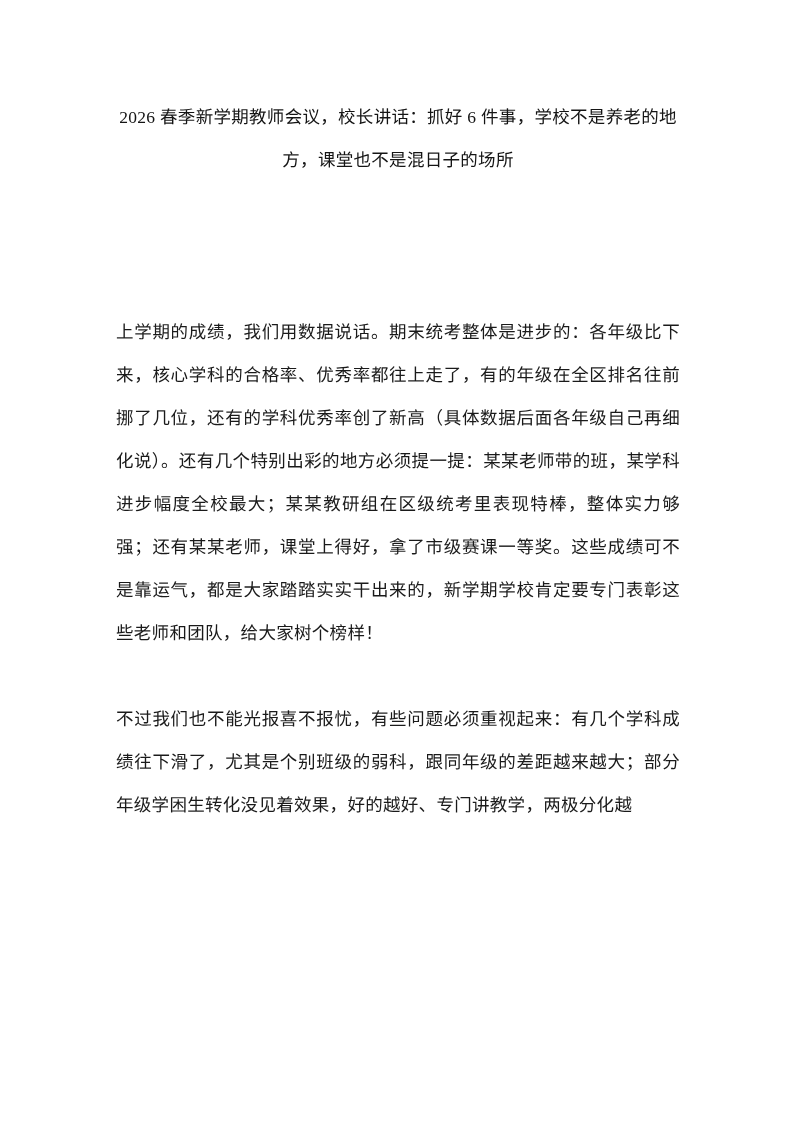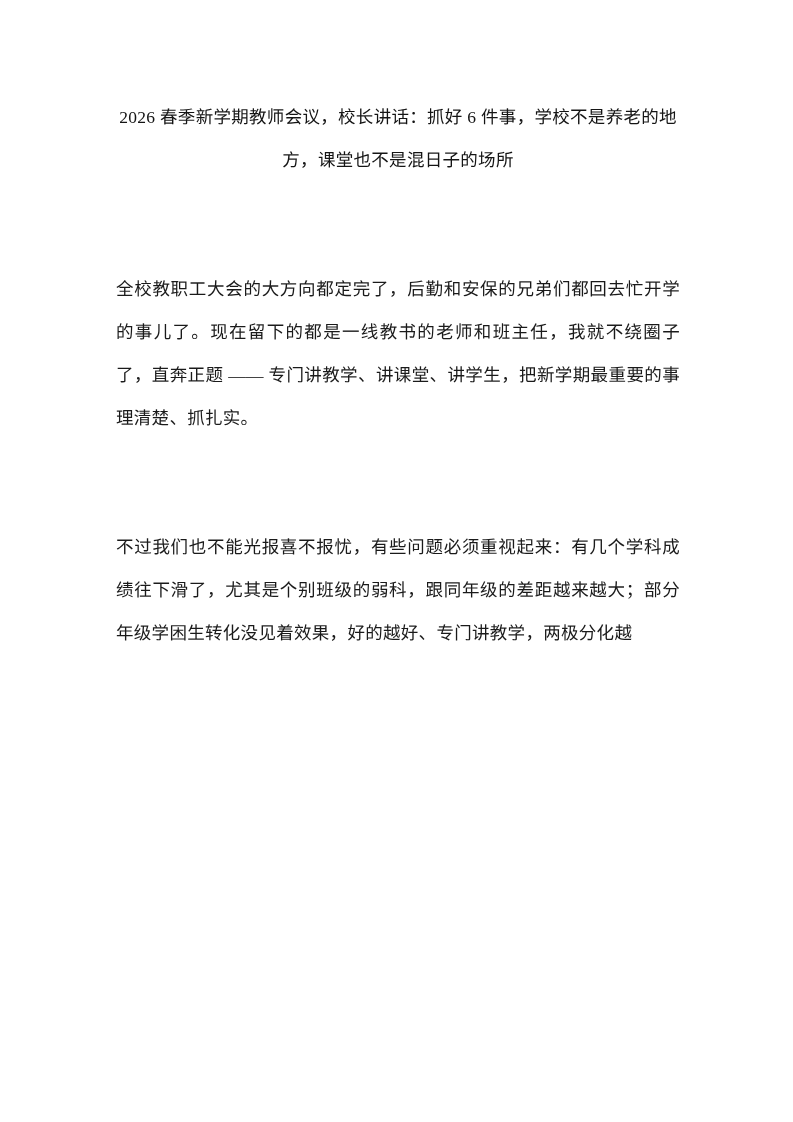--- a/index.html
+++ b/index.html
@@ -73,23 +73,23 @@
 
     <div class="title-block">
       <p class="para-title">2026 春季新学期教师会议，校长讲话：抓好 6 件事，学校不是养老的地方，课堂也不是混日子的场所</p>
     </div>
 
     <div class="gap-line"></div>
 
 
     <div class="gap-line"></div>
 
-    <p class="para">全校教职工大会的大方向都定完了，后勤和安保的兄弟们都回去忙开学的事儿了。现在留下的都是一线教书的老师和班主任，我就不绕圈子了，直奔正题 —— 专门讲教学、讲课堂、讲学生，把新学期最重要的事理清楚、抓扎实。</p>
 
     <div class="gap-line"></div>
 
+    <p class="para">上学期的成绩，我们用数据说话。期末统考整体是进步的：各年级比下来，核心学科的合格率、优秀率都往上走了，有的年级在全区排名往前挪了几位，还有的学科优秀率创了新高（具体数据后面各年级自己再细化说）。还有几个特别出彩的地方必须提一提：某某老师带的班，某学科进步幅度全校最大；某某教研组在区级统考里表现特棒，整体实力够强；还有某某老师，课堂上得好，拿了市级赛课一等奖。这些成绩可不是靠运气，都是大家踏踏实实干出来的，新学期学校肯定要专门表彰这些老师和团队，给大家树个榜样！</p>
 
     <div class="gap-line"></div>
 
     <p class="para clip-tail">不过我们也不能光报喜不报忧，有些问题必须重视起来：有几个学科成绩往下滑了，尤其是个别班级的弱科，跟同年级的差距越来越大；部分年级学困生转化没见着效果，好的越好、专门讲教学，两极分化越</p>
 
   </div>
 </div>
 
 </body></html>

